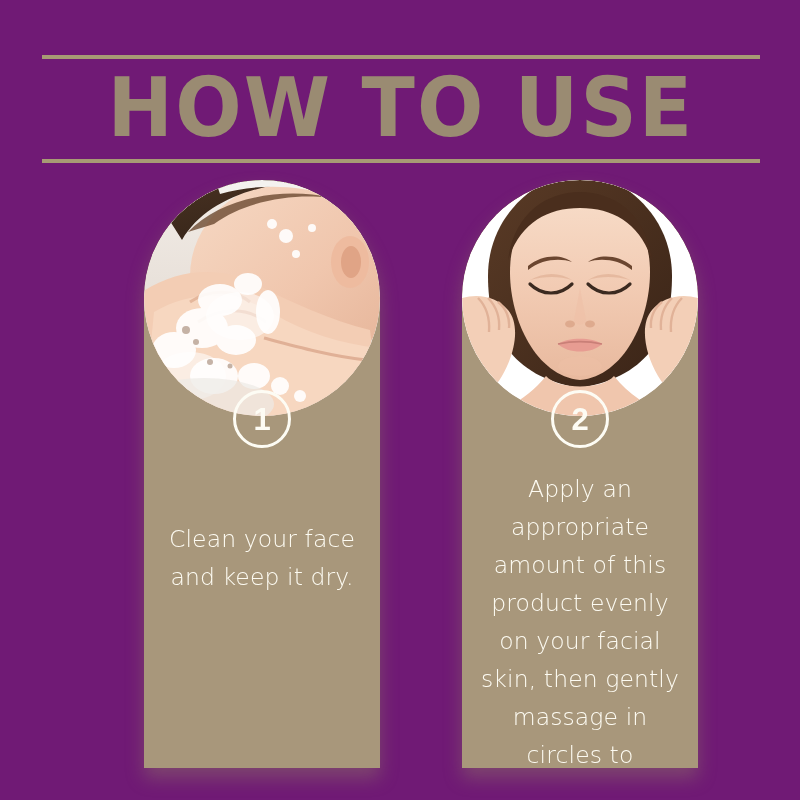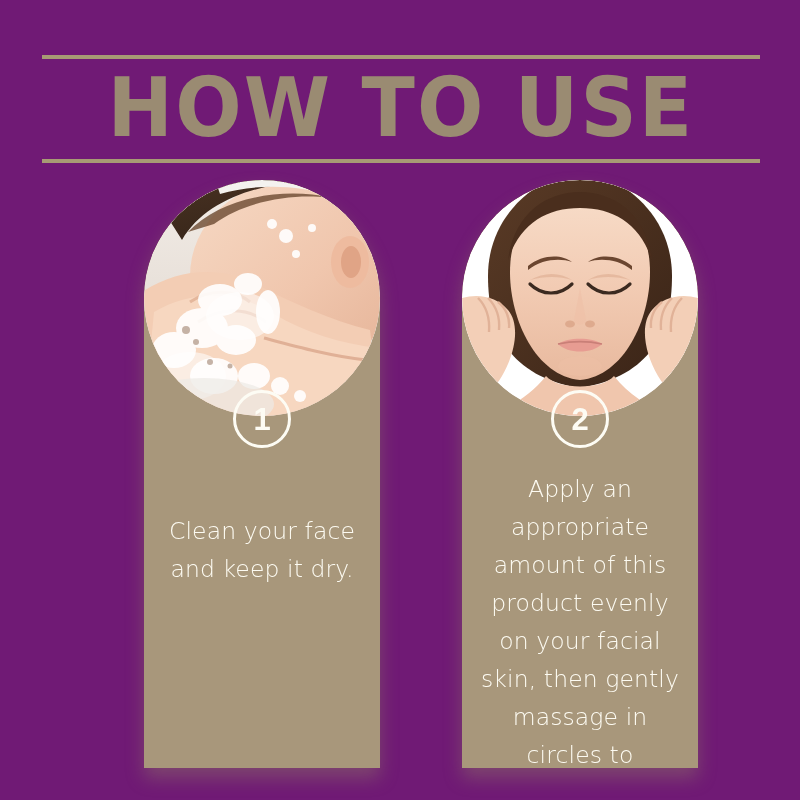--- a/index.html
+++ b/index.html
@@ -113,21 +113,21 @@
     left: 12px;
     width: 212px;
     text-align: center;
     color: #fdfbf2;
     font-size: 23.5px;
     font-weight: 300;
     line-height: 38px;
     font-family: "DejaVu Sans", "Liberation Sans", sans-serif;
     letter-spacing: 0.1px;
   }
-  .card-text-1 { top: 332px; }
+  .card-text-1 { top: 340px; }
   .card-text-2 { top: 290px; }
 </style>
 </head>
 <body>
 
 <div id="page">
 
   <div class="header">
     <div class="rule rule-top"></div>
     <div class="page-title">HOW TO USE</div>

